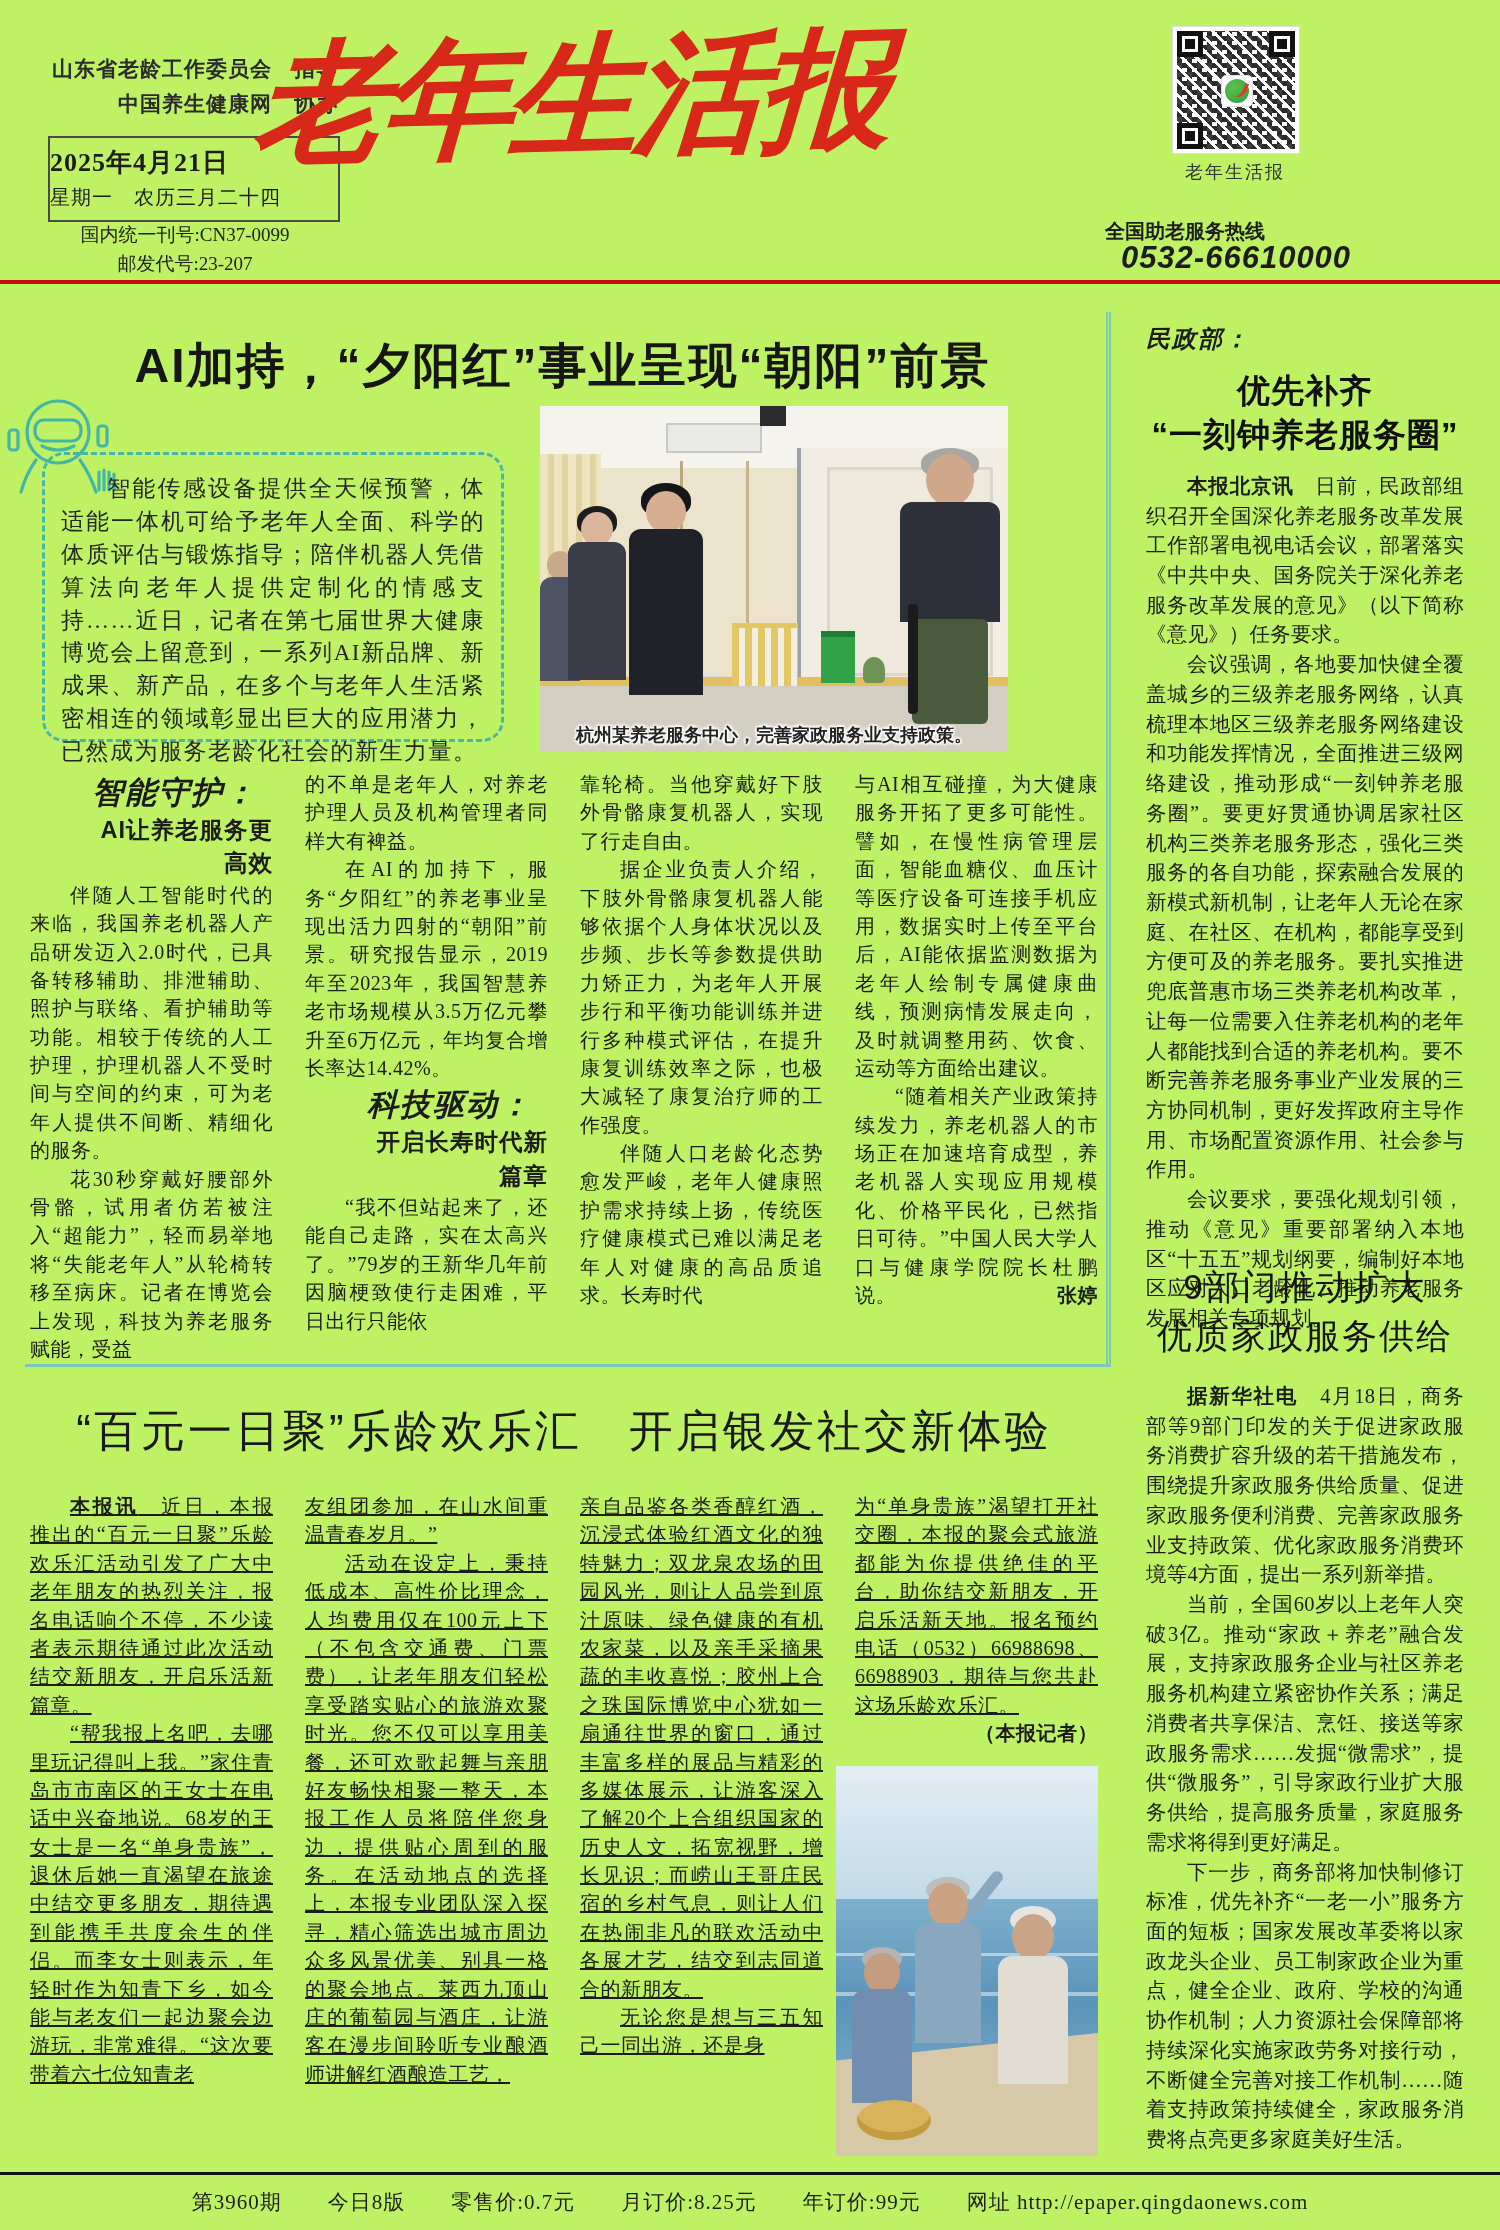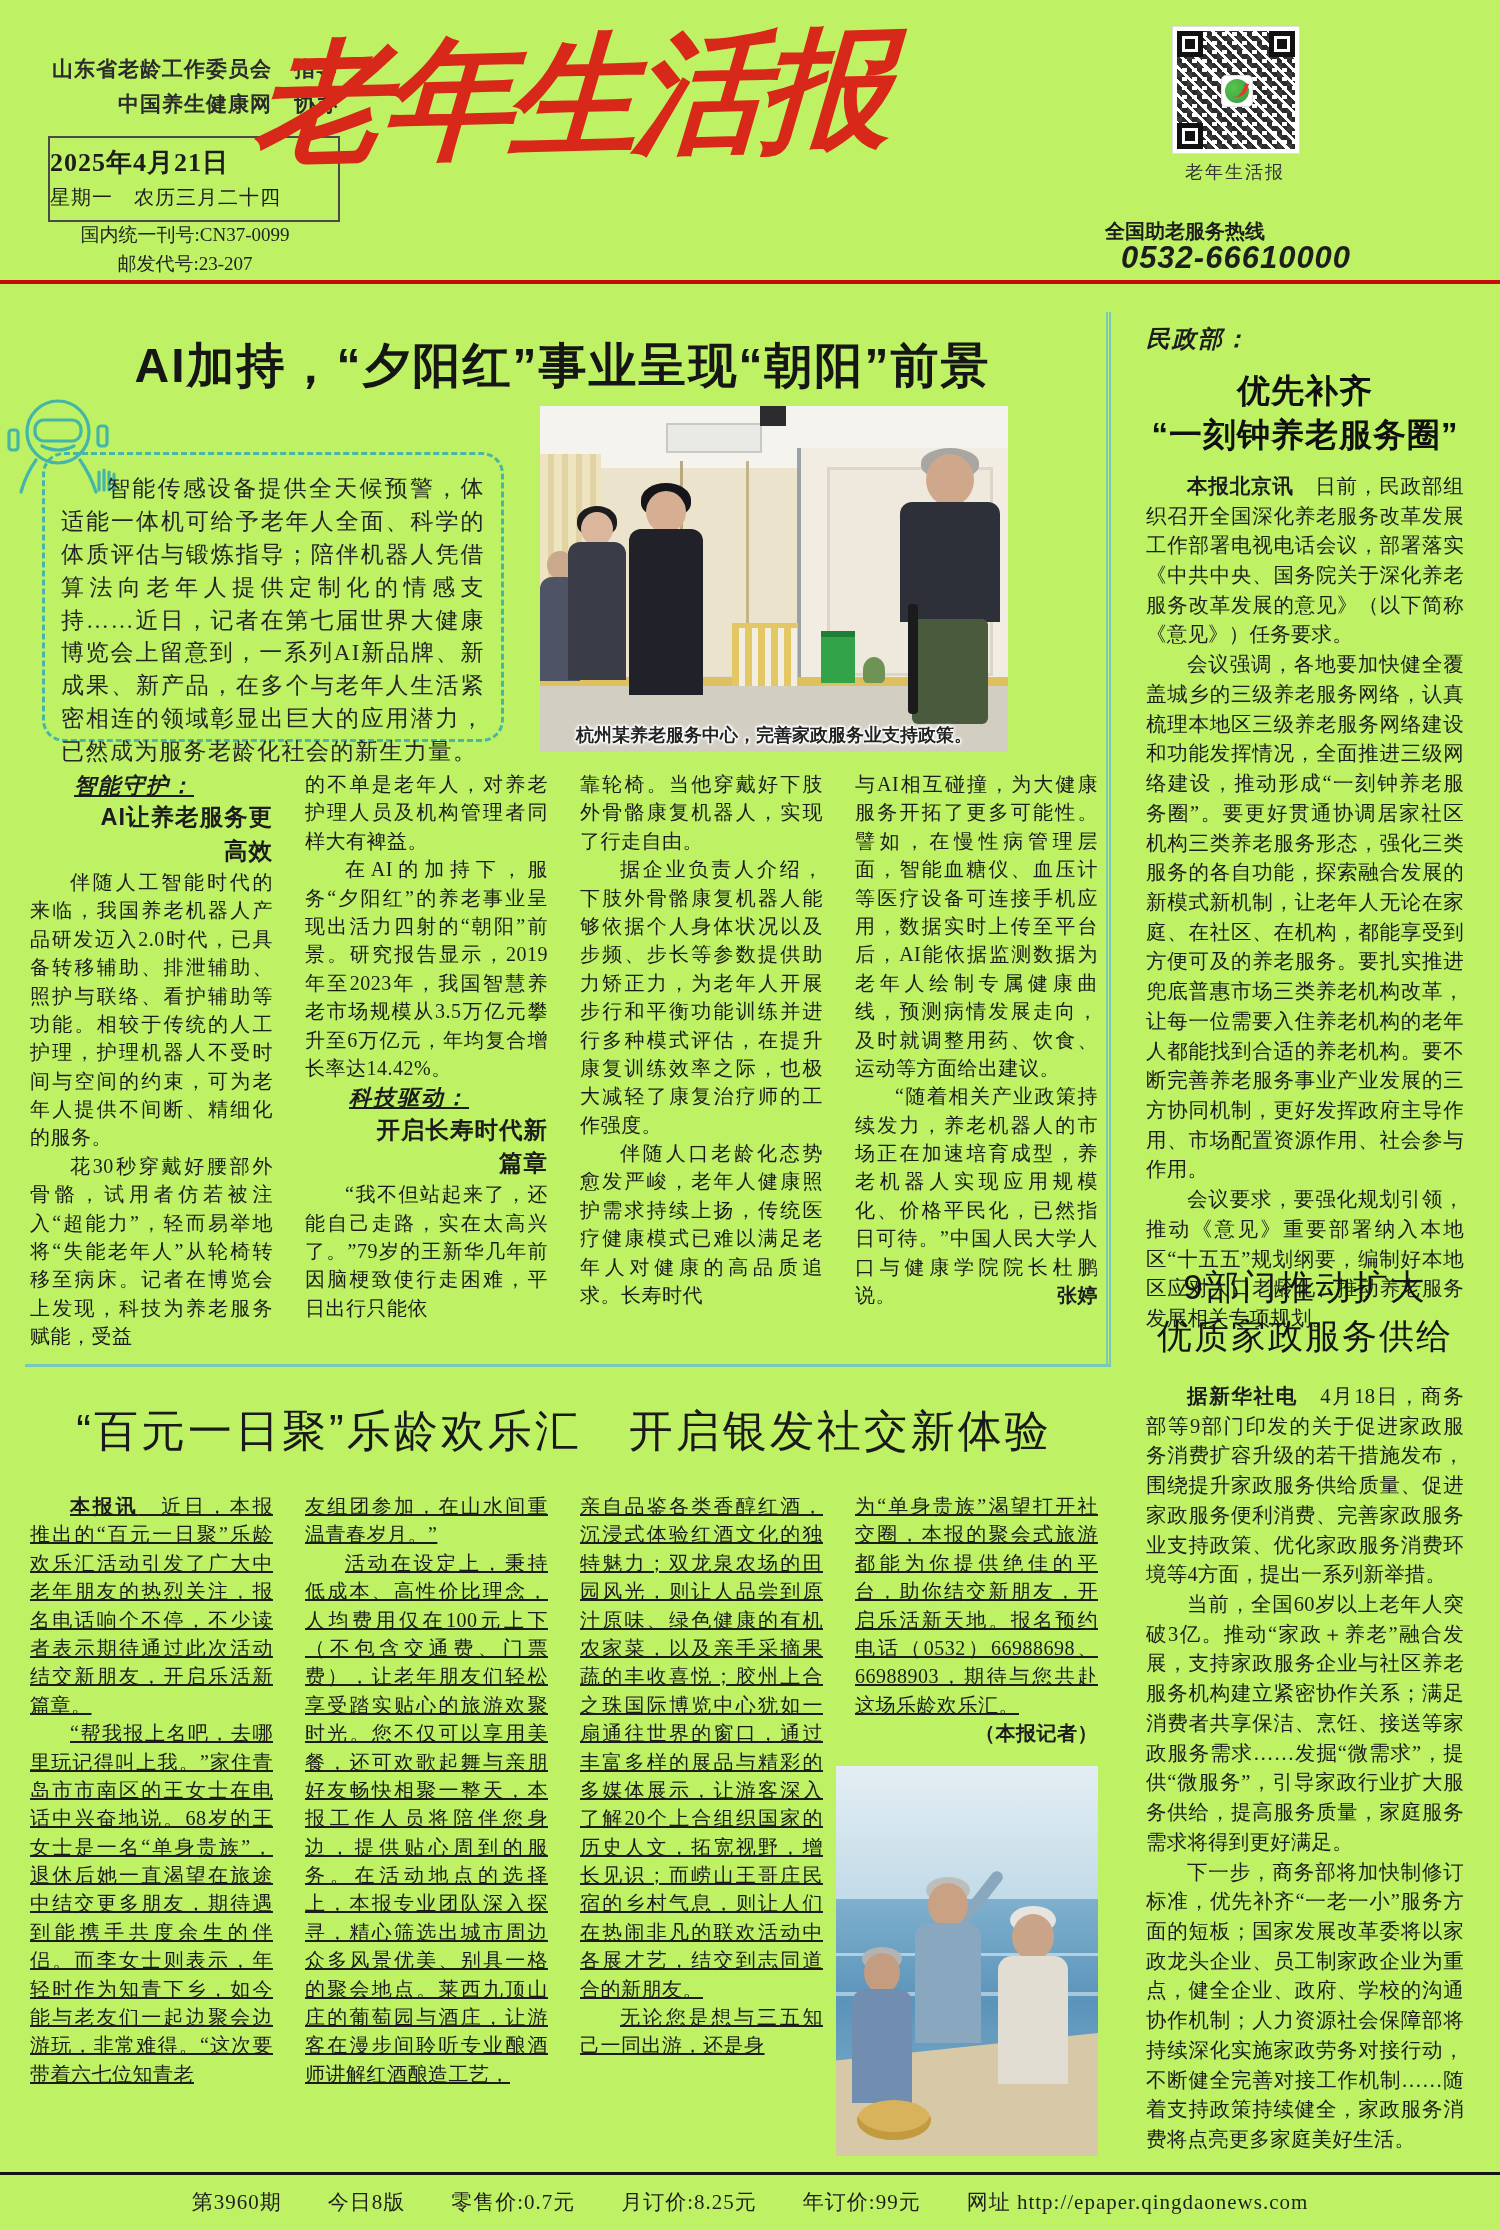--- a/index.html
+++ b/index.html
@@ -96,22 +96,22 @@
   .pD .body{top:48px;height:120px;background:#2e3039;}
   .pD .legs{position:absolute;left:12%;top:165px;width:76%;height:105px;background:#4a5a3c;border-radius:6px;}
   .pD .exo{position:absolute;left:8%;top:150px;width:10px;height:110px;background:#1b1b1b;border-radius:4px;}
 
   
   .cols{position:absolute;display:flex;gap:32px;}
   .cols-main{left:30px;top:770px;width:1068px;height:600px;}
   .col{flex:1 1 0;font-size:20px;line-height:1.42;text-align:justify;letter-spacing:.5px;color:#1c1c1c;}
   .col p{margin:0;text-indent:2em;}
   .col p.noind{text-indent:0;}
-  .kicker{font-family:"DejaVu Serif",serif;font-style:italic;font-weight:bold;font-size:22px;
-          letter-spacing:2px;text-indent:0;margin:2px 0 2px 0;text-decoration:underline;}
+  .kicker{font-family:"DejaVu Serif",serif;font-style:italic;font-weight:bold;font-size:31px;
+          letter-spacing:2px;text-indent:0;margin:2px 0 2px 0;}
   .subhead{font-family:Liberation Sans, sans-serif;font-weight:bold;font-size:23.5px;
            text-indent:0;text-align:right;margin:0 0 10px 0;letter-spacing:1px;padding-left:1em;}
   .kicker2{margin-top:14px;}
   .byline{float:right;font-weight:bold;}
 
   .teal-div{position:absolute;left:1106px;top:312px;height:1054px;width:5px;
             border-left:2px solid #7cc7bc;border-right:2px solid #7cc7bc;box-sizing:border-box;}
   .teal-hr{position:absolute;left:25px;top:1364px;width:1086px;border-top:3px solid #7cc7bc;}
 
   

